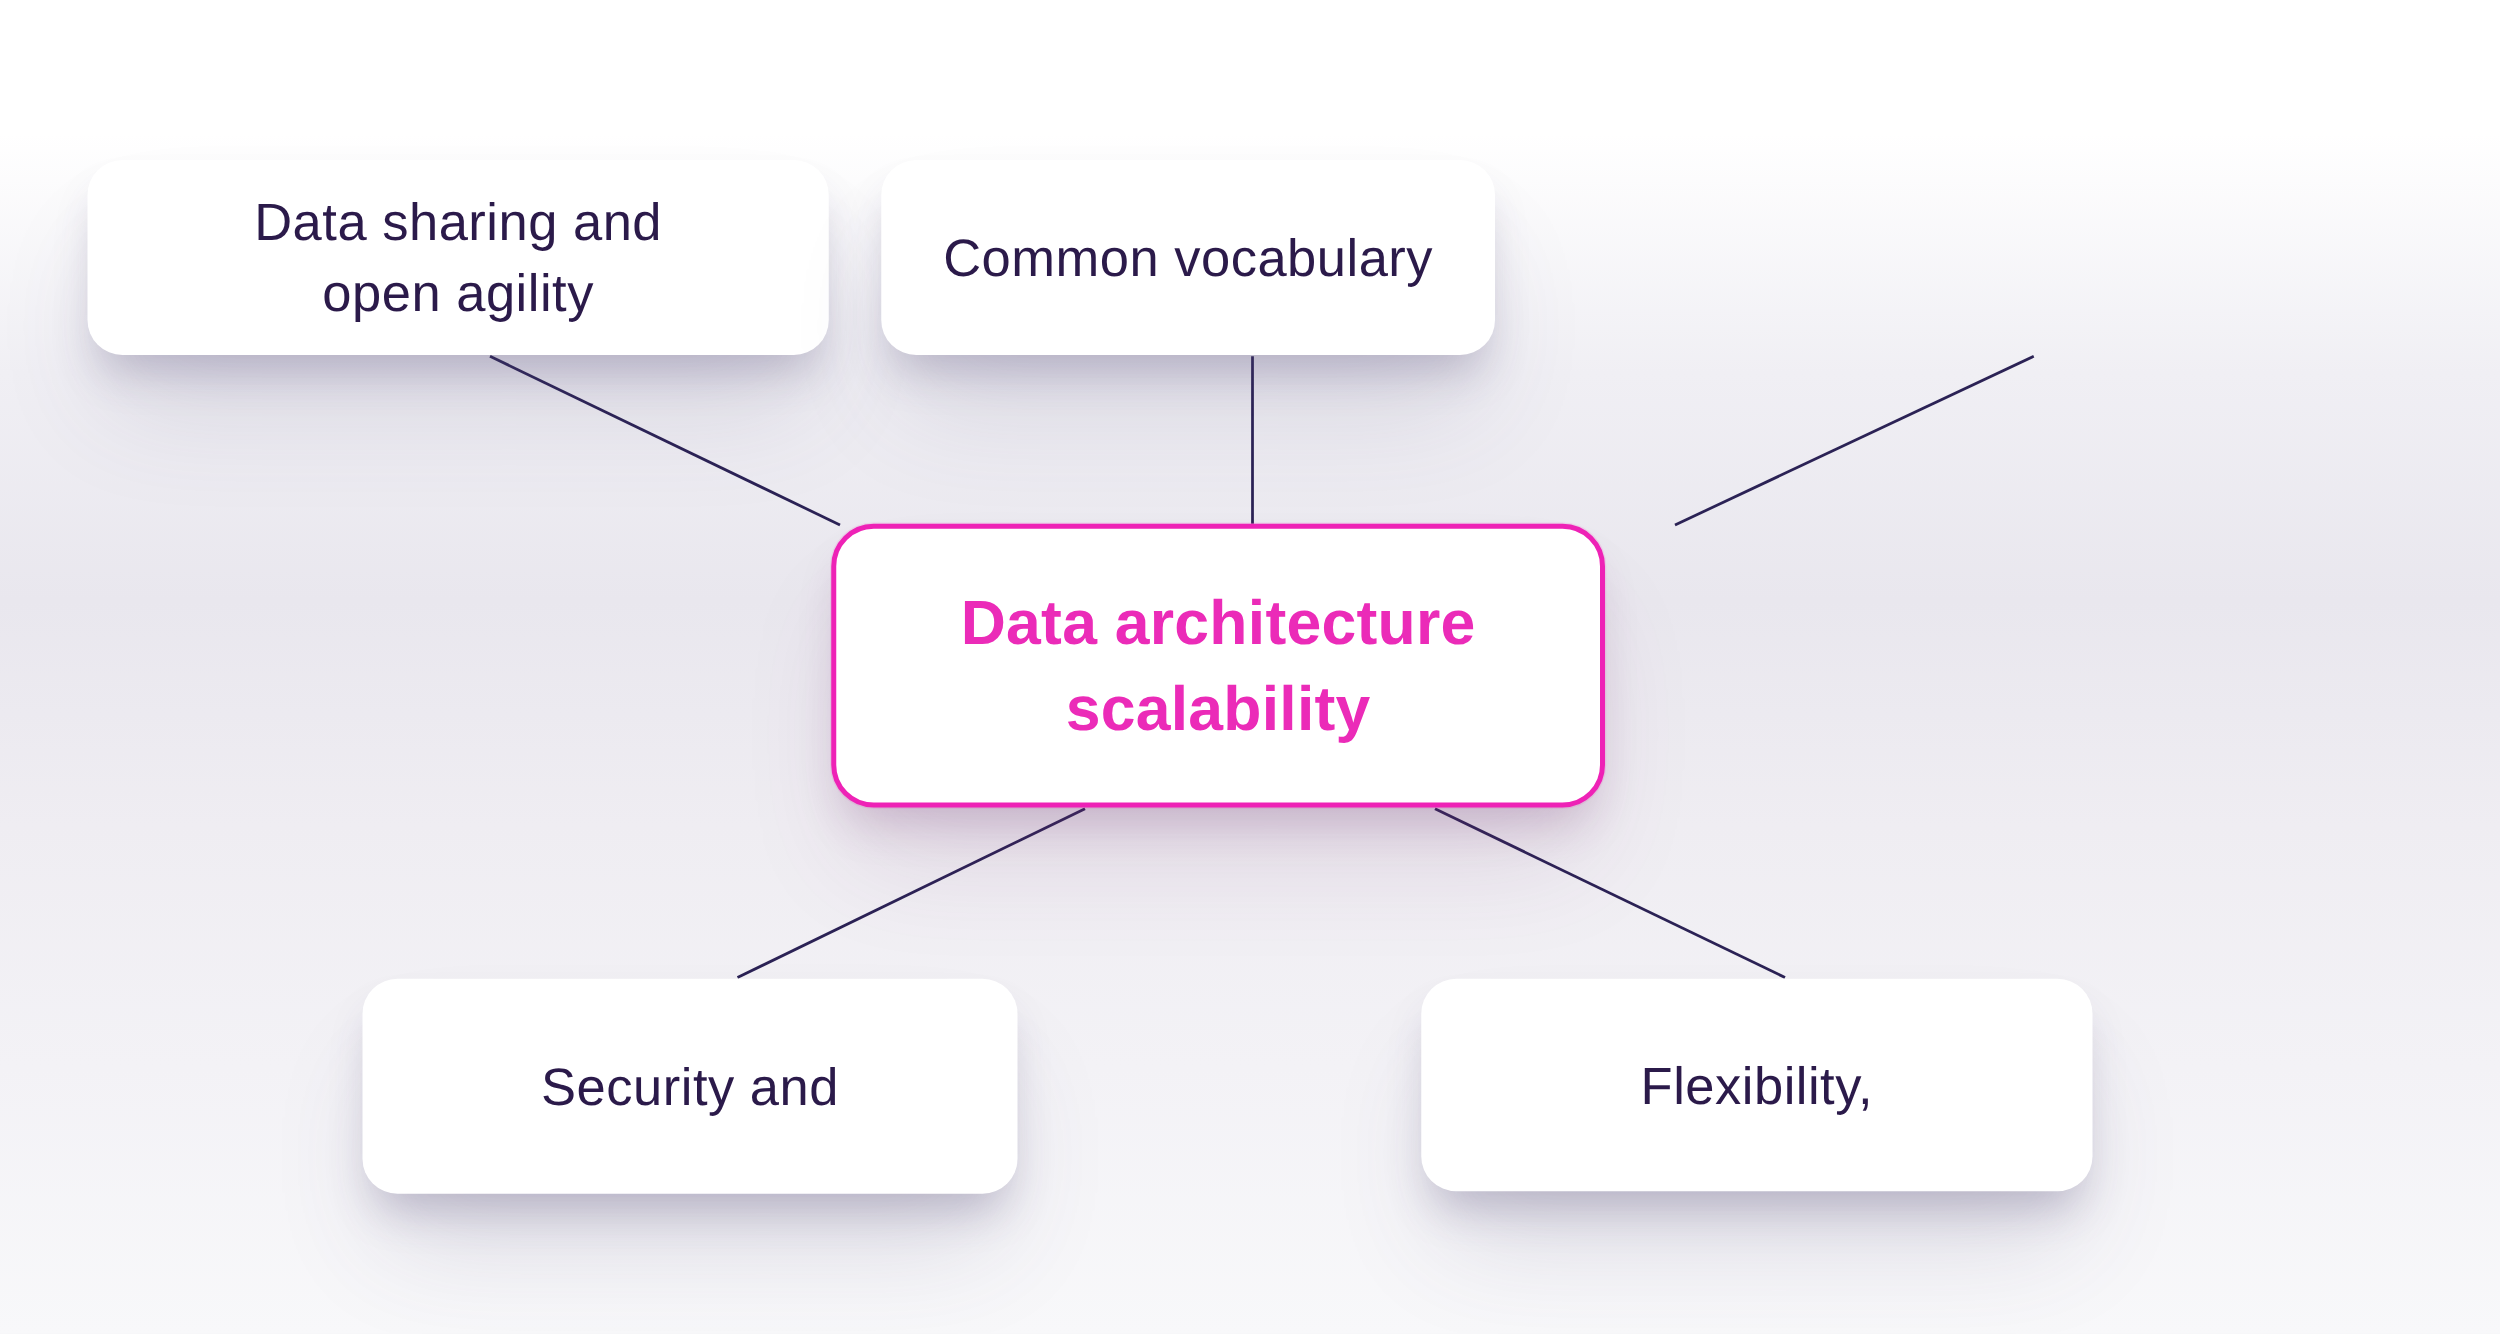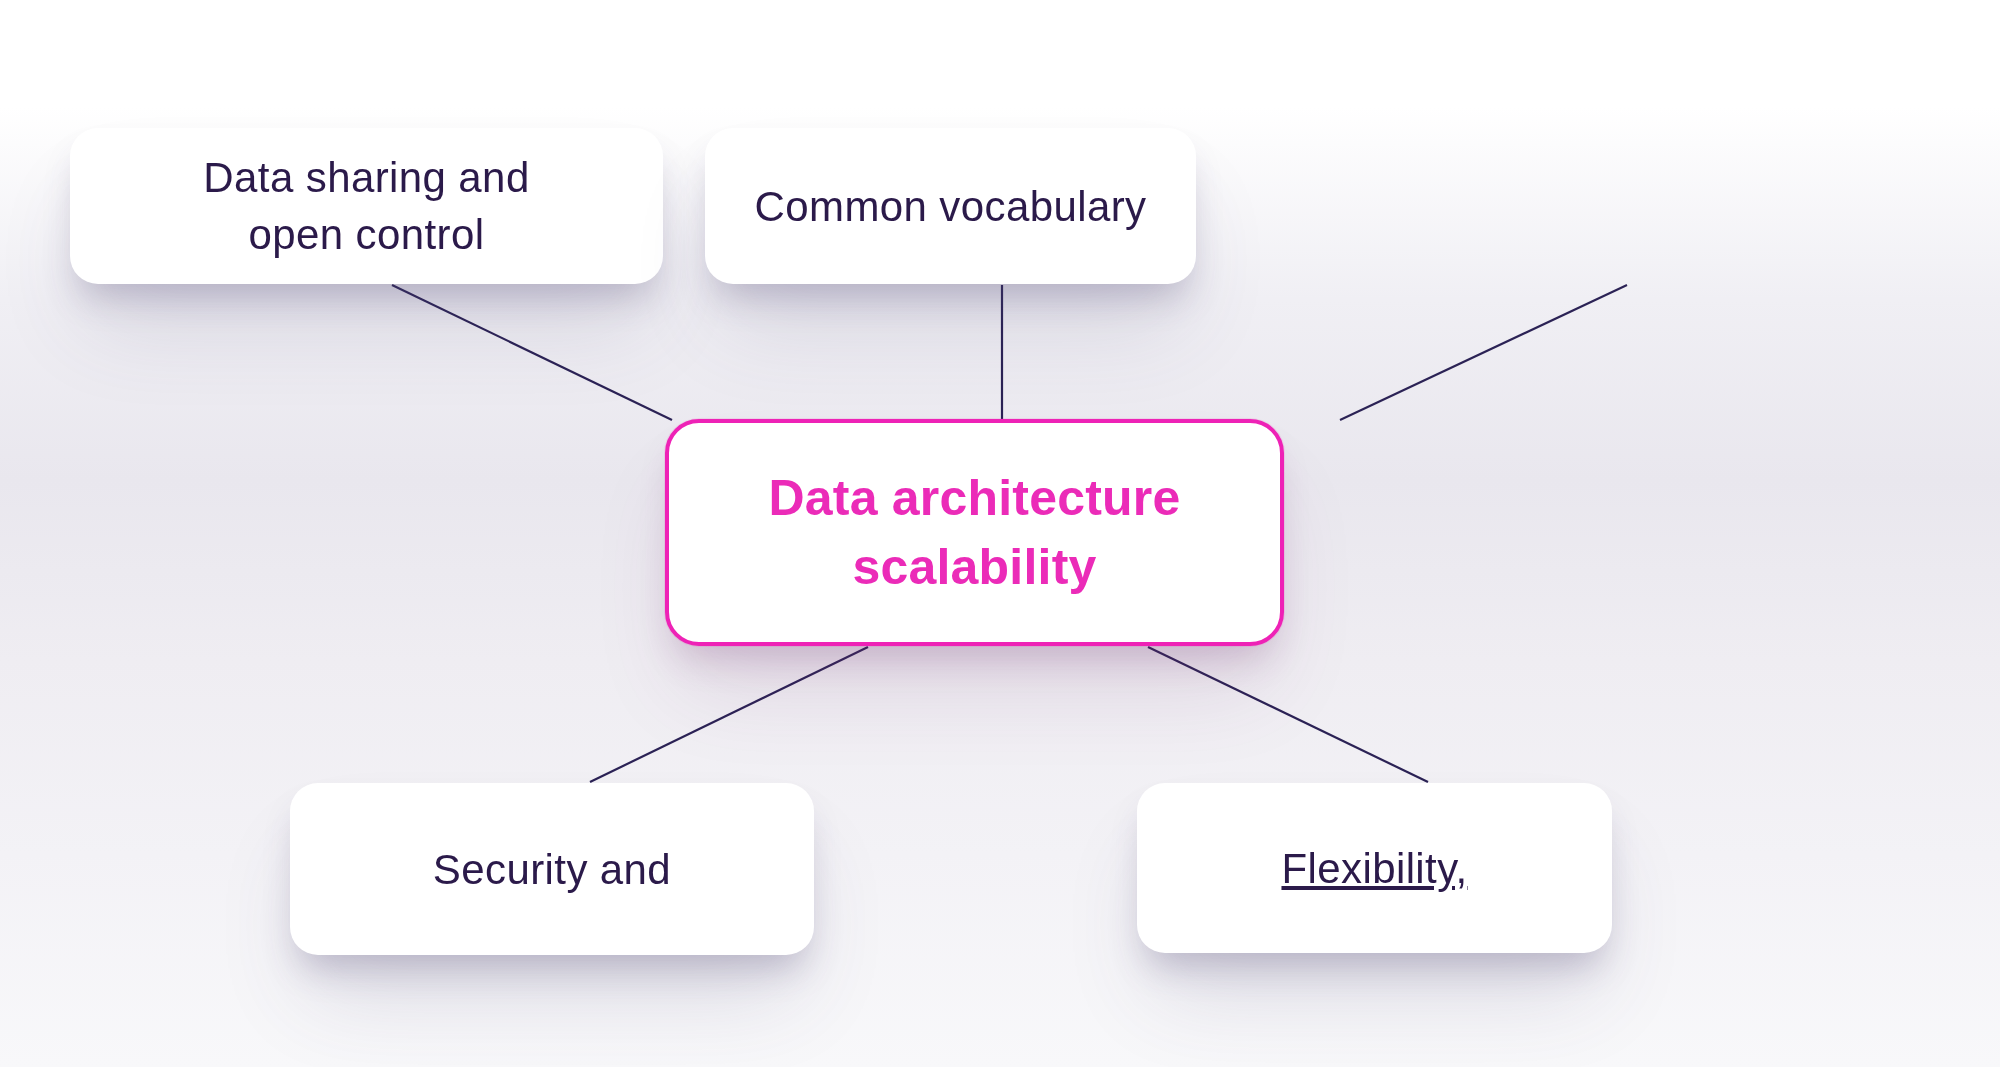--- a/index.html
+++ b/index.html
@@ -54,21 +54,21 @@
                 0 55px 90px -18px rgba(76, 66, 112, 0.16);
   }
   .node .line {
     display: block;
     white-space: nowrap;
   }
   .node-top-left      { left: 70px;   top: 128px; width: 593px; height: 156px; }
   .node-top-center    { left: 705px;  top: 128px; width: 491px; height: 156px; text-align: right; }
   .node-top-right     { left: 1337px; top: 128px; width: 591px; height: 156px; }
   .node-bottom-left   { left: 290px;  top: 783px; width: 524px; height: 172px; }
-  .node-bottom-right  { left: 1137px; top: 783px; width: 475px; height: 170px; text-decoration: underline; }
+  .node-bottom-right  { left: 1137px; top: 783px; width: 537px; height: 170px; }
   .node-center {
     left: 665px;
     top: 419px;
     width: 619px;
     height: 227px;
     box-sizing: border-box;
     border: 4px solid #ee22b6;
     border-radius: 34px;
     color: #eb2bb8;
     font-weight: 700;
@@ -88,21 +88,21 @@
   <svg class="connectors" viewBox="0 0 2000 1067" xmlns="http://www.w3.org/2000/svg">
     <line x1="392" y1="285" x2="672" y2="420"></line>
     <line x1="1002" y1="285" x2="1002" y2="419"></line>
     <line x1="1627" y1="285" x2="1340" y2="420"></line>
     <line x1="868" y1="647" x2="590" y2="782"></line>
     <line x1="1148" y1="647" x2="1428" y2="782"></line>
   </svg>
 
   <div class="node node-top-left">
     <span class="line">Data sharing and</span>
-    <span class="line">open control</span>
+    <span class="line">open agility</span>
   </div>
 
   <div class="node node-top-center">
     <span class="line">Common vocabulary</span>
   </div>
 
 
   <div class="node node-center">
     <span class="line">Data architecture</span>
     <span class="line">scalability</span>

